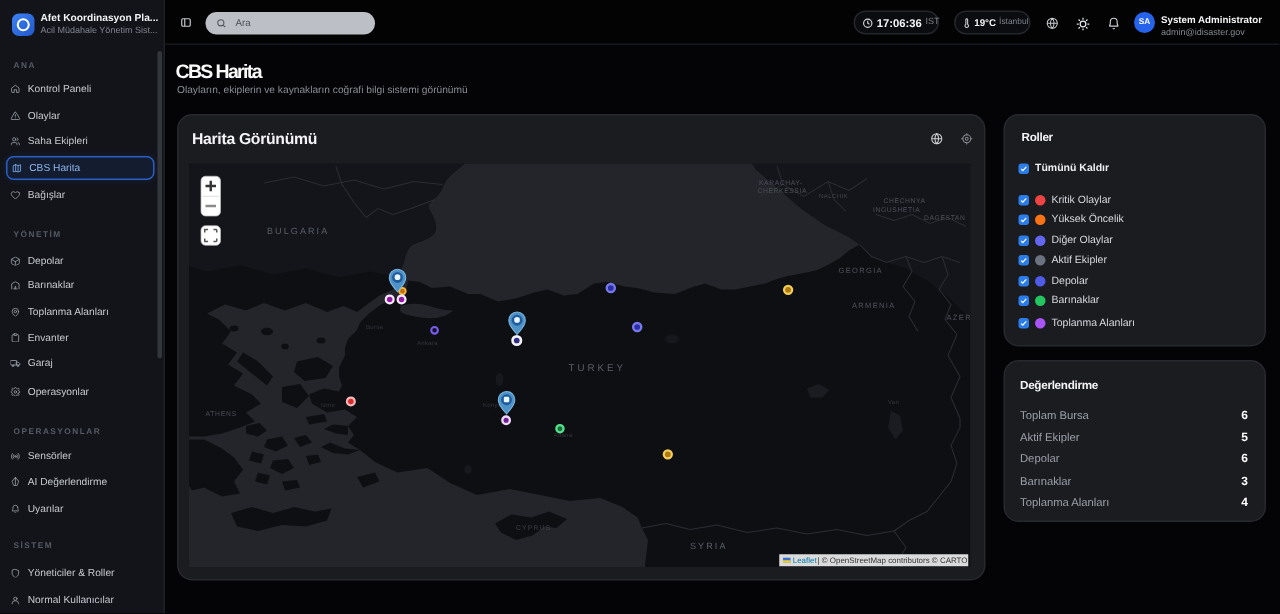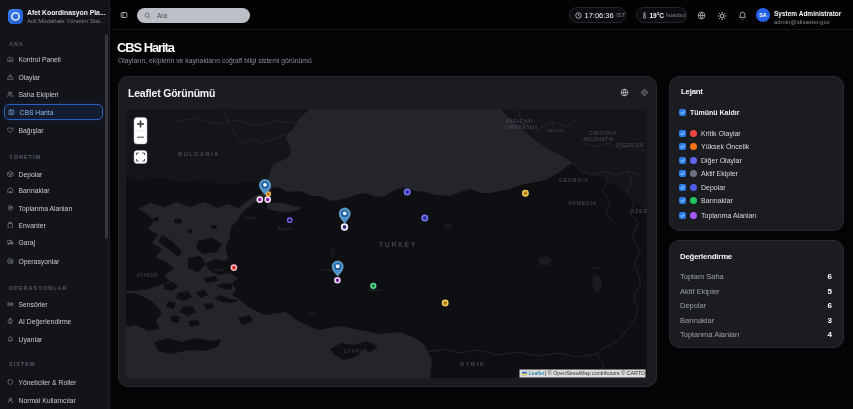--- a/index.html
+++ b/index.html
@@ -184,21 +184,21 @@
       <circle cx="11" cy="11" r="7"></circle>
       <line x1="16.5" y1="16.5" x2="21" y2="21"></line>
     </svg>
     <span>Ara</span>
   </div>
 <div class="chip abs" style="left:569px;width:57px">
   <svg width="7" height="7" viewBox="0 0 24 24" fill="none" stroke="#d7dade" stroke-width="2.6" style="margin-left:4.5px;flex:none">
       <circle cx="12" cy="12" r="9.5"></circle>
       <polyline points="12 6.5 12 12 16 14.5"></polyline>
     </svg>
-  <span style="font-size:7.5px;font-weight:normal;color:#f3f4f6;margin-left:3px;flex:none">17:06:36</span>
+  <span style="font-size:7.5px;font-weight:bold;color:#f3f4f6;margin-left:3px;flex:none">17:06:36</span>
   <span style="font-size:6px;color:#7e828a;margin-left:2.5px;flex:none">IST</span>
 </div>
 <div class="chip abs" style="left:636px;width:51px">
   <svg width="7" height="7" viewBox="0 0 24 24" fill="none" stroke="#c3c7cd" stroke-width="2.6" style="margin-left:3.5px;flex:none">
       <path d="M14 4v10.5a4 4 0 1 1-4 0V4a2 2 0 1 1 4 0z"></path>
     </svg>
   <span style="font-size:6.5px;font-weight:bold;color:#f3f4f6;margin-left:2px">19°C</span>
   <span style="font-size:5.6px;color:#7e828a;margin-left:2px">İstanbul</span>
 </div>
 <div class="abs" style="left:697px;top:11px">
@@ -219,21 +219,21 @@
       <path d="M10.3 21a2 2 0 0 0 3.4 0"></path>
     </svg>
   </div>
 <div class="avatar abs">SA</div>
 <div class="abs" style="left:774px;top:10px;font-size:6.5px;font-weight:bold;color:#f4f5f7;white-space:nowrap">System Administrator</div>
 <div class="abs" style="left:774px;top:18.5px;font-size:6px;color:#84888f;white-space:nowrap">admin@idisaster.gov</div>
 
 <div id="h1" class="abs">CBS Harita</div>
 <div id="h1sub" class="abs">Olayların, ekiplerin ve kaynakların coğrafi bilgi sistemi görünümü</div>
 <div id="mapcard" class="card abs"></div>
-<div id="maptitle" class="abs">Leaflet Görünümü</div>
+<div id="maptitle" class="abs">Harita Görünümü</div>
 <div id="mapicons" class="abs" style="left:620px">
 <svg width="9" height="9" viewBox="0 0 24 24" fill="none" stroke="#cfd2d7" stroke-width="1.8">
       <circle cx="12" cy="12" r="9"></circle>
       <path d="M3 12h18M12 3a14 14 0 0 1 0 18M12 3a14 14 0 0 0 0 18"></path>
     </svg>
 <svg width="9" height="9" viewBox="0 0 24 24" fill="none" stroke="#84888f" stroke-width="1.8" style="margin-left:11px">
       <circle cx="12" cy="12" r="7"></circle>
       <circle cx="12" cy="12" r="2.5"></circle>
       <path d="M12 2v4M12 18v4M2 12h4M18 12h4"></path>
     </svg>
@@ -347,21 +347,21 @@
       </g>
 <rect x="393.5" y="260.5" width="126" height="8" fill="rgba(255,255,255,0.85)"></rect>
 <rect x="396" y="262.8" width="5" height="3.4" fill="#3b6fd4"></rect>
       <rect x="396" y="264.5" width="5" height="1.7" fill="#ecd13e"></rect>
 <text x="402.5" y="266.4" font-size="5.3" fill="#0078a8">Leaflet</text>
 <text x="419" y="266.4" font-size="5.3" fill="#333">| © OpenStreetMap contributors © CARTO</text>
 </svg>
   </div>
 
 <div id="legend" class="card abs"></div>
-<div class="abs ptitle" style="left:681px;top:87px">Lejant</div>
+<div class="abs ptitle" style="left:681px;top:87px">Roller</div>
 <div class="abs lrow" style="top:107px">
     <div class="cb">
       <svg width="5" height="5" viewBox="0 0 24 24" fill="none" stroke="#fff" stroke-width="4">
         <polyline points="4 13 9 18 20 6"></polyline>
       </svg>
     </div>
     <span style="font-weight:bold;color:#eceef1">Tümünü Kaldır</span>
   </div>
 <div class="abs lrow" style="top:128.4px">
     <div class="cb">
@@ -423,21 +423,21 @@
         <polyline points="4 13 9 18 20 6"></polyline>
       </svg>
     </div>
     <div class="dot" style="background:#a855f7"></div>
     <span>Toplanma Alanları</span>
   </div>
 
 <div id="stats" class="card abs"></div>
 <div class="abs ptitle" style="left:680px;top:251.5px">Değerlendirme</div>
 <div class="abs srow" style="top:271.9px">
-    <span class="lab">Toplam Saha</span>
+    <span class="lab">Toplam Bursa</span>
     <span class="val">6</span>
   </div>
 <div class="abs srow" style="top:287.2px">
     <span class="lab">Aktif Ekipler</span>
     <span class="val">5</span>
   </div>
 <div class="abs srow" style="top:301.2px">
     <span class="lab">Depolar</span>
     <span class="val">6</span>
   </div>

